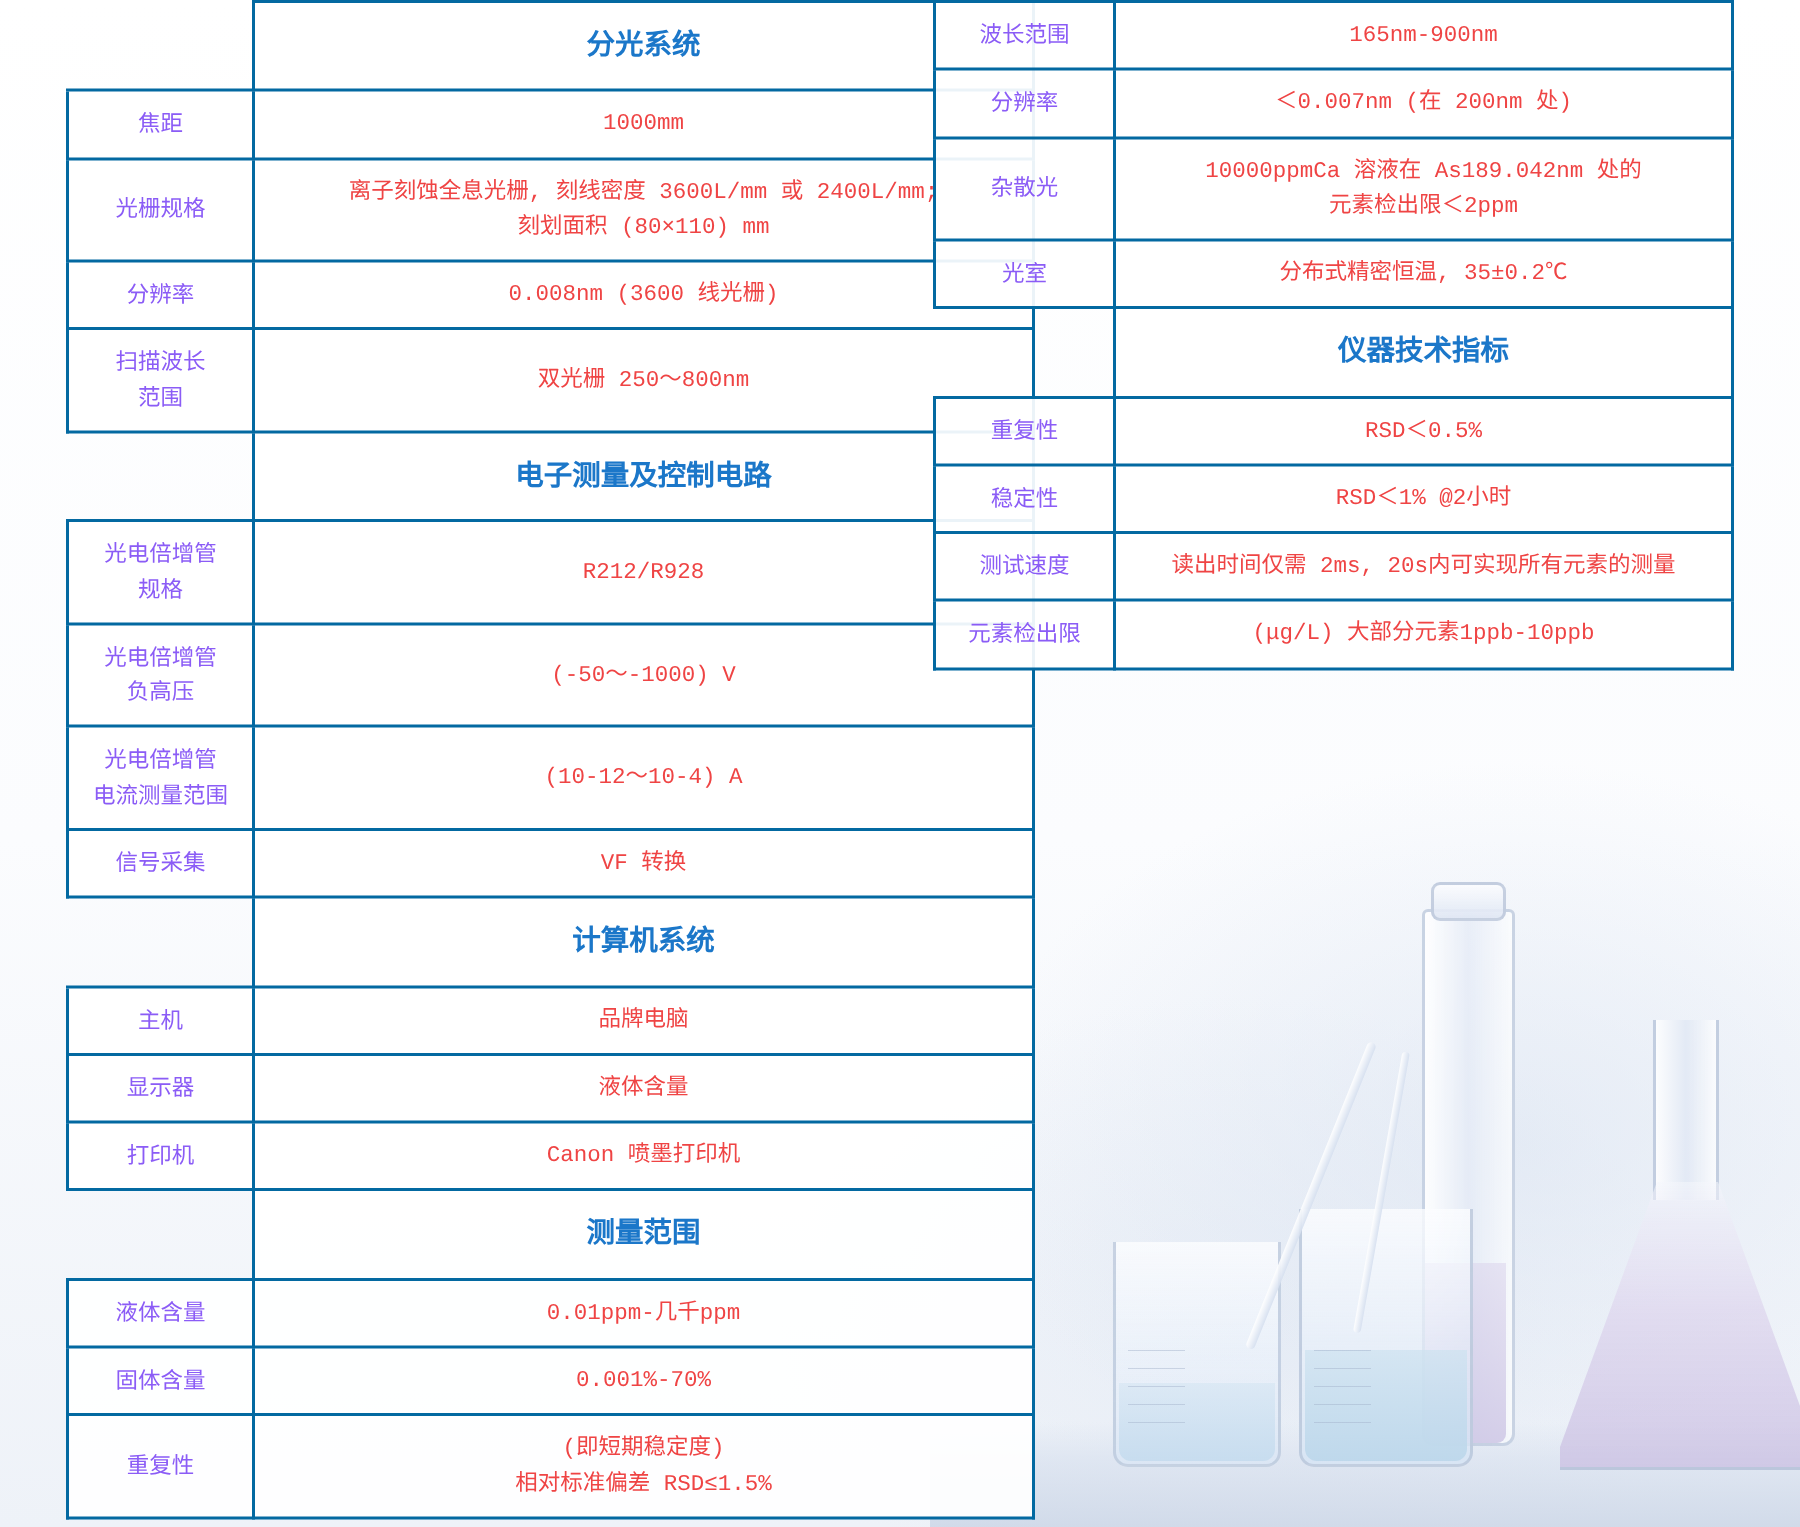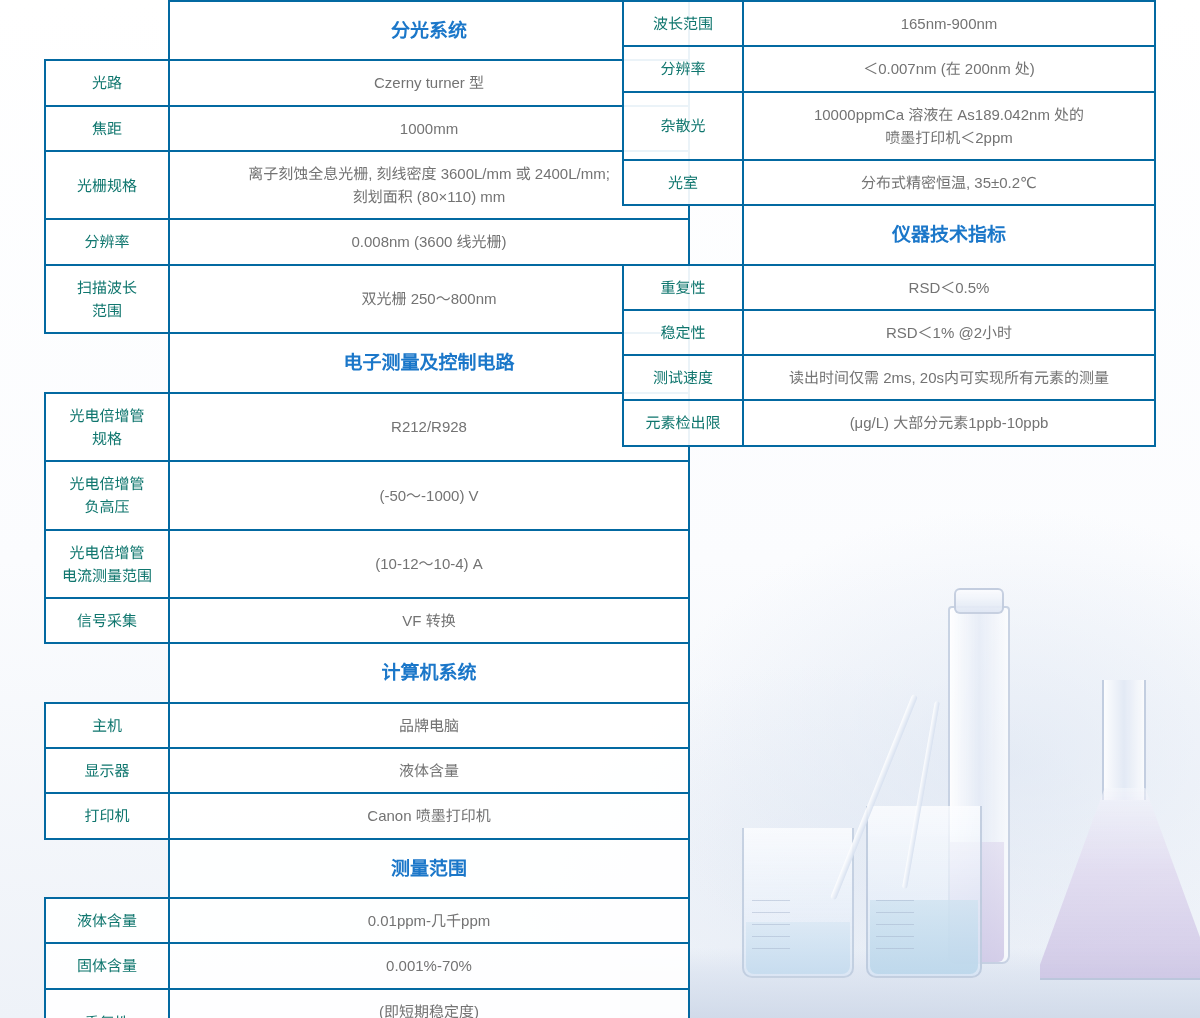--- a/index.html
+++ b/index.html
@@ -203,28 +203,29 @@
     border: 2px solid #0369a1;
     color: #2f6fae;
     font-size: 15px;
     line-height: 1.55;
     padding: 10px 8px;
     text-align: center;
     vertical-align: middle;
     background: rgba(255,255,255,0.92);
   }
   table.spec td.label {
-    color: #0f766e;
+    color: #8b5cf6;
     font-size: 15px;
     white-space: pre-line;
   }
   table.spec td.value {
-    color: #737373;
+    color: #ef4444;
     font-size: 15px;
     white-space: pre-line;
+    font-family: Liberation Mono, monospace;
   }
   table.spec tr.section td {
     color: #1b77c9;
     font-size: 19px;
     font-weight: bold;
     padding: 14px 8px;
     background: rgba(255,255,255,0.92);
   }
   
   .tbl-left col.c1 { width: 124px; }
@@ -267,24 +268,20 @@
       <colgroup>
           <col class="c1">
           <col class="c2">
         </colgroup>
       <tbody id="left-body">
           <tr class="section">
             <td style="border-left: none; background: transparent; border-top: none;"></td>
             <td>分光系统</td>
           </tr>
           <tr>
-            <td class="label">光路</td>
-            <td class="value">Czerny turner 型</td>
-          </tr>
-          <tr>
             <td class="label">焦距</td>
             <td class="value">1000mm</td>
           </tr>
           <tr>
             <td class="label">光栅规格</td>
             <td class="value">离子刻蚀全息光栅, 刻线密度 3600L/mm 或 2400L/mm;
 刻划面积 (80×110) mm</td>
           </tr>
           <tr>
             <td class="label">分辨率</td>
@@ -366,21 +363,21 @@
             <td class="label">波长范围</td>
             <td class="value">165nm-900nm</td>
           </tr>
           <tr>
             <td class="label">分辨率</td>
             <td class="value">＜0.007nm (在 200nm 处)</td>
           </tr>
           <tr>
             <td class="label">杂散光</td>
             <td class="value">10000ppmCa 溶液在 As189.042nm 处的
-喷墨打印机＜2ppm</td>
+元素检出限＜2ppm</td>
           </tr>
           <tr>
             <td class="label">光室</td>
             <td class="value">分布式精密恒温, 35±0.2℃</td>
           </tr>
           <tr class="section">
             <td style="border-left: none; background: transparent;"></td>
             <td>仪器技术指标</td>
           </tr>
           <tr>

